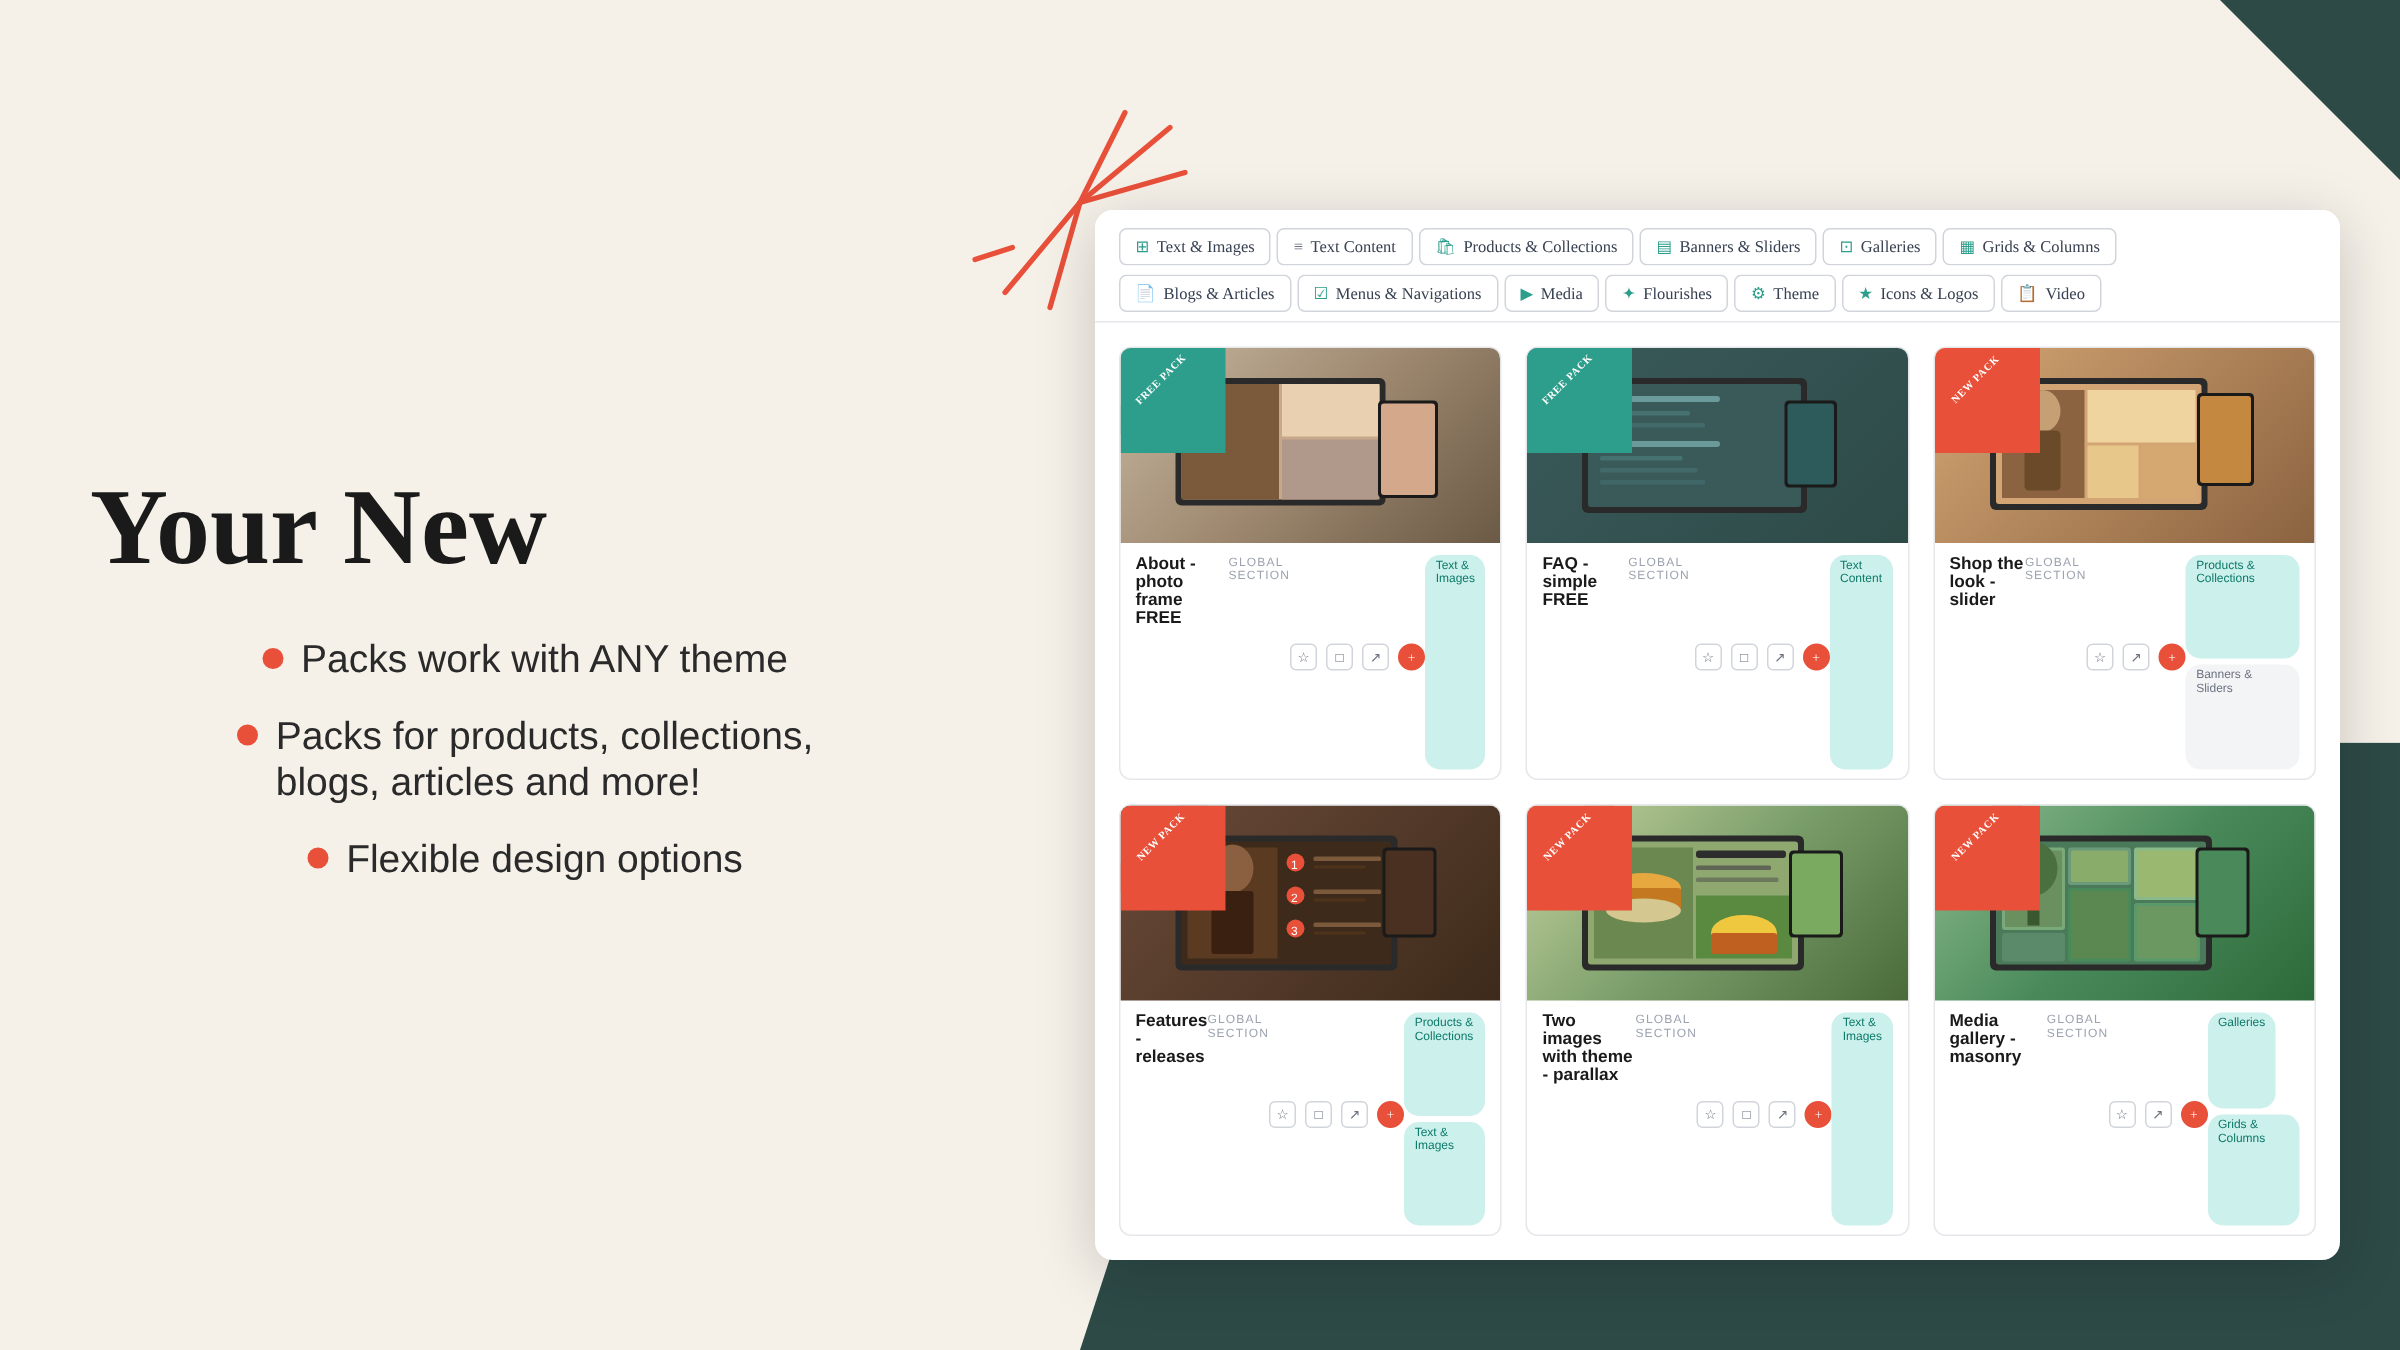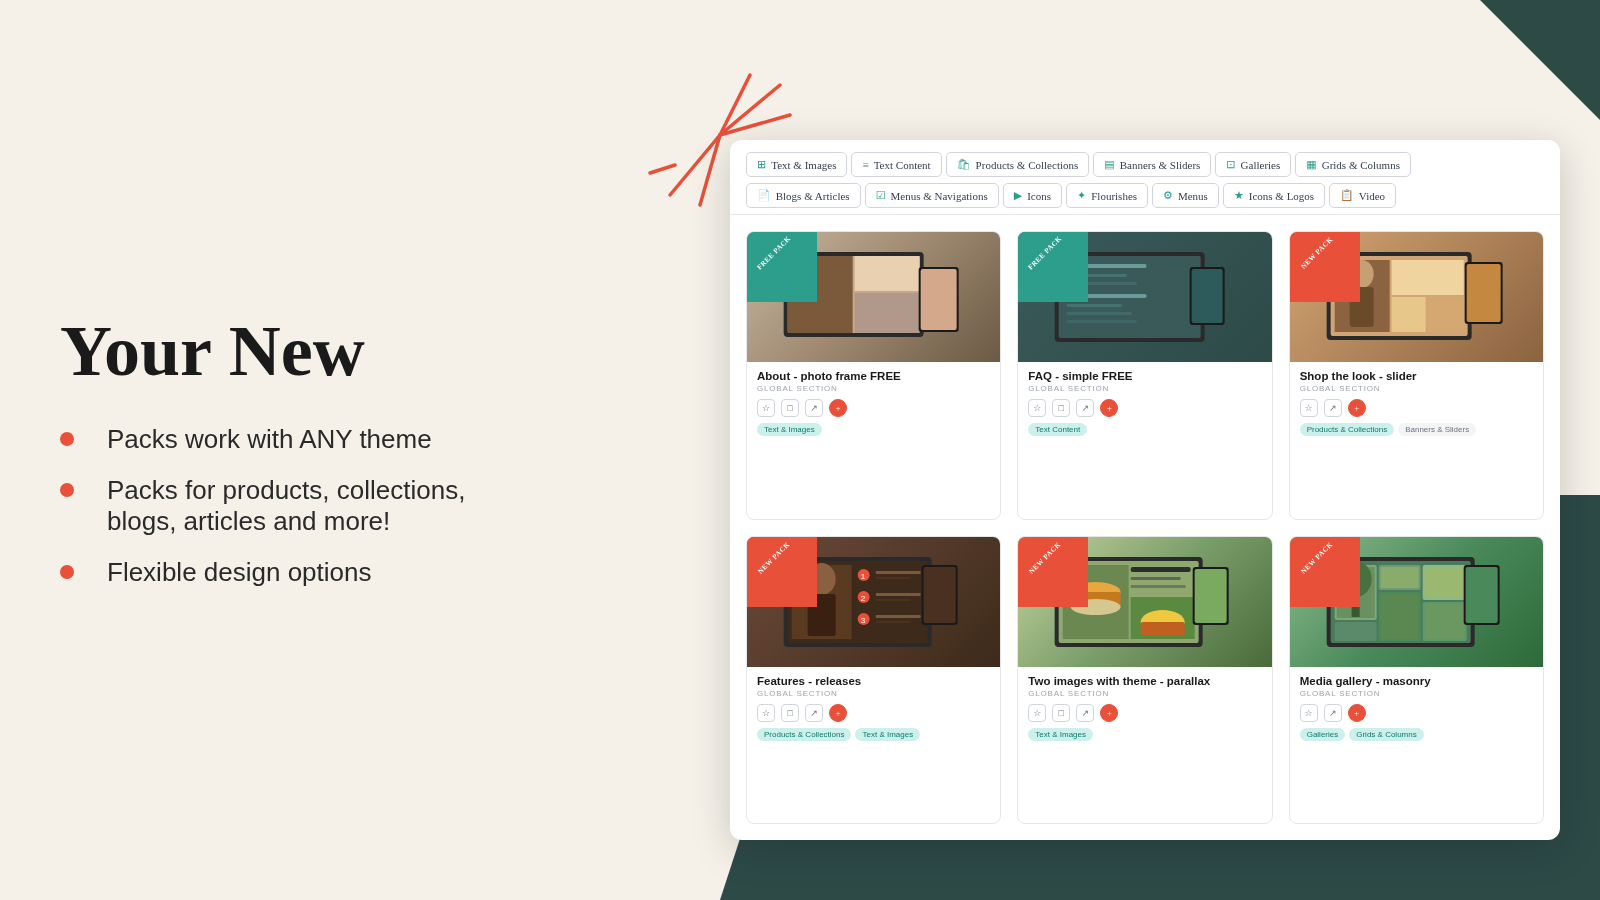--- a/index.html
+++ b/index.html
@@ -71,24 +71,25 @@
     .bullet-list {
       list-style: none;
       display: flex;
       flex-direction: column;
       gap: 20px;
     }
 
     .bullet-item {
       display: flex;
       align-items: flex-start;
-      gap: 33px;
+      gap: 12px;
       font-size: 26px;
       color: #2a2a2a;
       font-family: Arial, sans-serif;
+      justify-content: center;
     }
 
     .bullet-dot {
       width: 14px;
       height: 14px;
       border-radius: 50%;
       background: #e8503a;
       flex-shrink: 0;
       margin-top: 8px;
     }
@@ -233,21 +234,21 @@
       background: linear-gradient(135deg, #c8d4a0 0%, #7a9e6a 50%, #4a6a3a 100%);
     }
     .mock-6 {
       background: linear-gradient(135deg, #8fbc8f 0%, #4a8a5a 50%, #2d6a3a 100%);
     }
 
     .card-info {
       padding: 8px 10px 6px;
       flex: 1;
       display: flex;
-      flex-direction: column;
+      flex-direction: row;
     }
 
     .card-title {
       font-size: 11.5px;
       font-weight: 600;
       color: #1a1a1a;
       margin-bottom: 2px;
       font-family: Arial, sans-serif;
     }
 
@@ -385,29 +386,29 @@
       <div class="nav-tab">
         <span style="color:#2d9e8c">📄</span>
         <span>Blogs &amp; Articles</span>
       </div>
       <div class="nav-tab">
         <span style="color:#2d9e8c">☑</span>
         <span>Menus &amp; Navigations</span>
       </div>
       <div class="nav-tab">
         <span style="color:#2d9e8c">▶</span>
-        <span>Icons</span>
+        <span>Media</span>
       </div>
       <div class="nav-tab">
         <span style="color:#2d9e8c">✦</span>
         <span>Flourishes</span>
       </div>
       <div class="nav-tab">
         <span style="color:#2d9e8c">⚙</span>
-        <span>Menus</span>
+        <span>Theme</span>
       </div>
       <div class="nav-tab">
         <span style="color:#2d9e8c">★</span>
         <span>Icons &amp; Logos</span>
       </div>
       <div class="nav-tab">
         <span style="color:#2d9e8c">📋</span>
         <span>Video</span>
       </div>
     </div>

